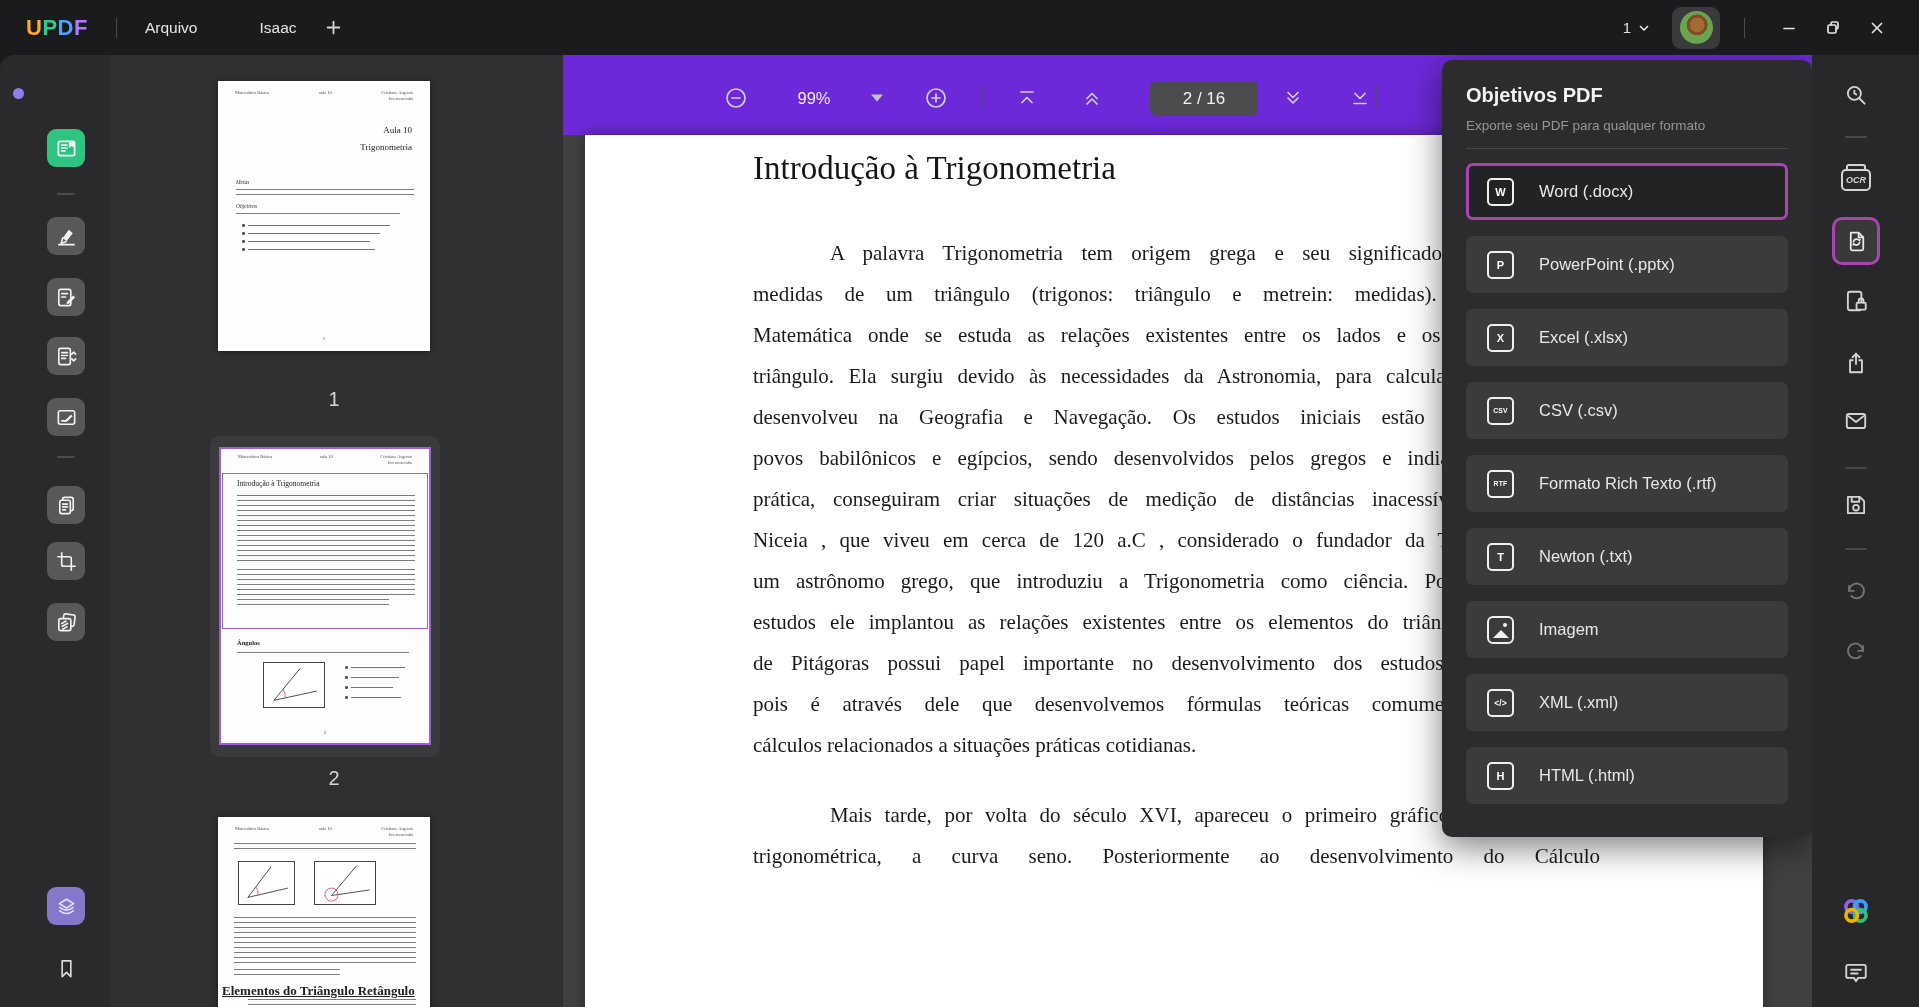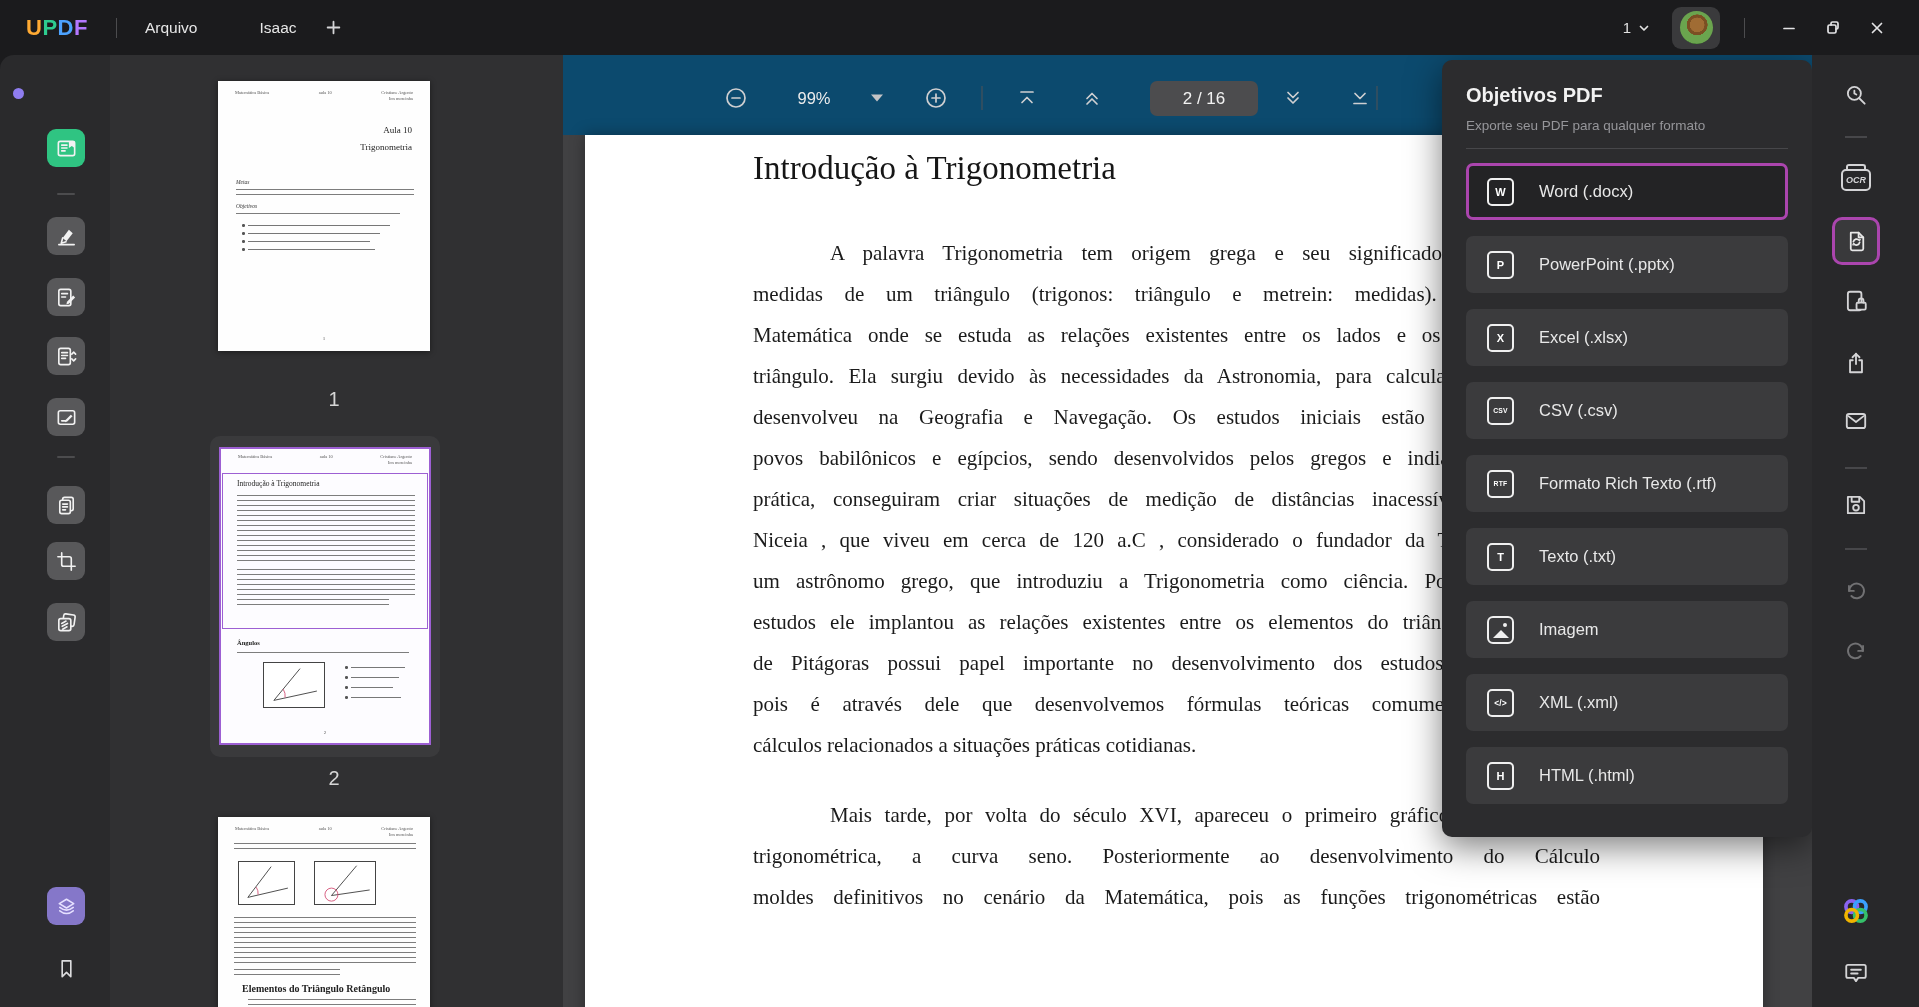--- a/index.html
+++ b/index.html
@@ -63,21 +63,21 @@
   .thumb2-card { position:absolute; left:100px; top:381px; width:230px; height:321px; background:#3a3a3c;
                  border-radius:10px; }
   .thumb2-page { position:absolute; left:9px; top:11px; width:212px; height:298px; background:#fdfcff;
                  border:2px solid #9d5fd3; font-family:"Liberation Serif", serif; }
   .bullet-line { position:absolute; height:1px; background:#777; }
   .bullet-line::before { content:""; position:absolute; left:-6px; top:-1px; width:2.5px; height:2.5px;
                          background:#555; border-radius:50%; }
 
   
   .viewer { position:relative; flex:1; height:100%; background:#414143; overflow:hidden; }
-  .vtoolbar { position:relative; height:80px; background:#0c4a6e; }
+  .vtoolbar { position:relative; height:80px; background:#6d28d9; }
   .vt { position:absolute; top:43px; transform:translate(-50%,-50%); color:#cfcfd1; display:flex;
         align-items:center; }
   .vt svg { width:24px; height:24px; }
   .zoom-label { font-size:16.5px; color:#ececec; }
   .caret-down { width:0; height:0; border-left:6px solid transparent; border-right:6px solid transparent;
                 border-top:7px solid #c3c3c5; }
   .vt-sep { width:1px; height:24px; background:#525254; }
   .pagebox { position:absolute; left:587px; top:26px; width:108px; height:35px; background:#4c4c4e;
              border-radius:7px; color:#f2f2f2; font-size:17px; display:grid; place-items:center; }
 
@@ -324,21 +324,21 @@
       </div>
       <div class="diagbox" style="left:96px; top:44px; width:62px; height:44px;">
         <svg viewBox="0 0 62 44" width="59" height="41">
             <path d="M17 36 L44 4" stroke="#444" stroke-width="1" fill="none"></path>
             <path d="M17 36 L58 30" stroke="#444" stroke-width="1" fill="none"></path>
             <circle cx="17" cy="35" r="7" stroke="#d4557a" stroke-width="1" fill="none"></circle>
           </svg>
       </div>
       <div class="bars" style="position:absolute; left:16px; right:14px; top:100px; height:46px;"></div>
       <div class="bars" style="position:absolute; left:16px; right:90px; top:152px; height:6px;"></div>
-      <div class="mp-sec" style="left:24px; top:166px; font-size:10px;">Elementos do Triângulo Retângulo</div>
+      <div class="mp-sec" style="left:4px; top:166px; font-size:13px;text-decoration:underline;">Elementos do Triângulo Retângulo</div>
       <div class="bars" style="position:absolute; left:30px; right:14px; top:182px; height:10px;"></div>
     </div>
   </aside>
 
   <section class="viewer">
     <div class="vtoolbar">
       <div class="vt" style="left:173px">
         <svg viewBox="0 0 24 24" class="ic">
             <circle cx="12" cy="12" r="9"></circle>
             <path d="M8 12h8"></path>
@@ -398,21 +398,20 @@
             <div class="doc-line">povos babilônicos e egípcios, sendo desenvolvidos pelos gregos e indianos. Através da</div>
             <div class="doc-line">prática, conseguiram criar situações de medição de distâncias inacessíveis. Hiparco de</div>
             <div class="doc-line">Niceia , que viveu em cerca de 120 a.C , considerado o fundador da Trigonometria, foi</div>
             <div class="doc-line">um astrônomo grego, que introduziu a Trigonometria como ciência. Por meio de seus</div>
             <div class="doc-line">estudos ele implantou as relações existentes entre os elementos do triângulo. O Teorema</div>
             <div class="doc-line">de Pitágoras possui papel importante no desenvolvimento dos estudos trigonométricos,</div>
             <div class="doc-line">pois é através dele que desenvolvemos fórmulas teóricas comumente usadas nos</div>
             <div class="doc-line flush">cálculos relacionados a situações práticas cotidianas.</div>
             <div class="doc-line indent para-gap">Mais tarde, por volta do século XVI, apareceu o primeiro gráfico de uma função</div>
             <div class="doc-line">trigonométrica, a curva seno. Posteriormente ao desenvolvimento do Cálculo</div>
-            <div class="doc-line">moldes definitivos no cenário da Matemática, pois as funções trigonométricas estão</div>
           </div>
       </article>
     </div>
   </section>
 </main>
 
 <aside class="export-panel">
   <div class="ep-title">Objetivos PDF</div>
   <div class="ep-sub">Exporte seu PDF para qualquer formato</div>
   <div class="ep-div"></div>
@@ -444,21 +443,21 @@
     <div class="opt">
       <span class="badge small">
           <b>RTF</b>
         </span>
       <span>Formato Rich Texto (.rtf)</span>
     </div>
     <div class="opt">
       <span class="badge">
           <b>T</b>
         </span>
-      <span>Texto (.txt)</span>
+      <span>Newton (.txt)</span>
     </div>
     <div class="opt">
       <span class="badge img"></span>
       <span>Imagem</span>
     </div>
     <div class="opt">
       <span class="badge code">
           <b>&lt;/&gt;</b>
         </span>
       <span>XML (.xml)</span>

